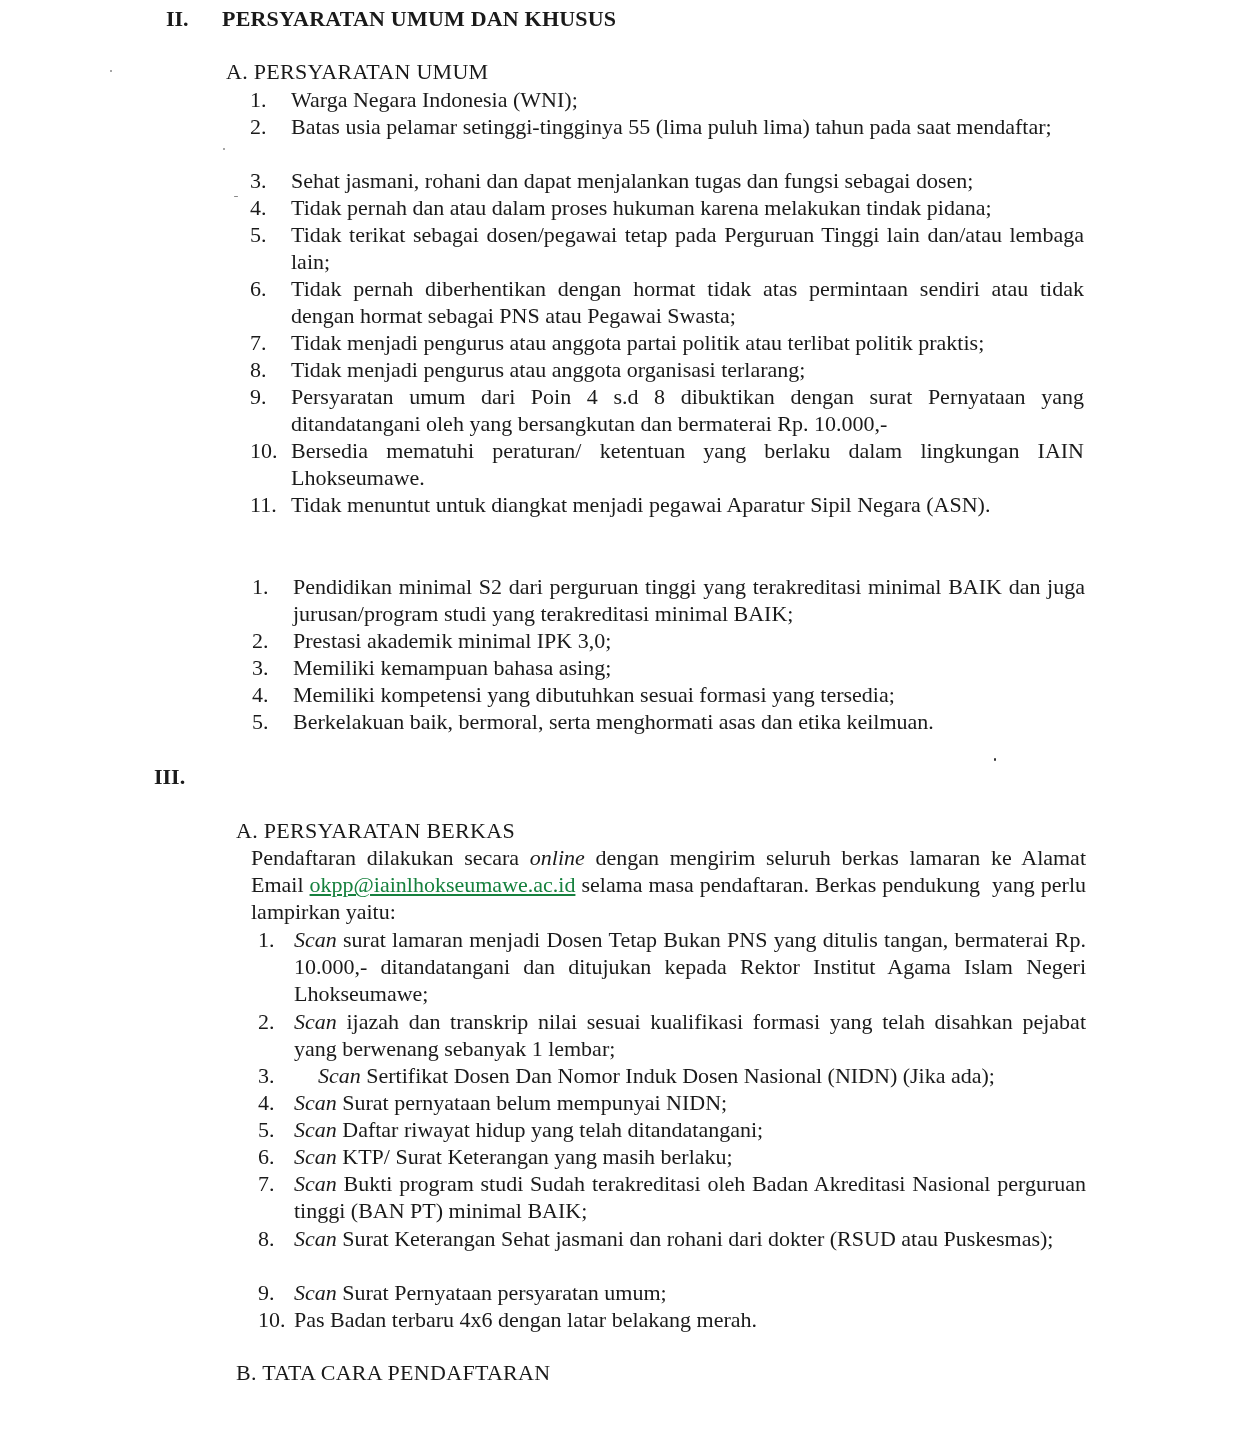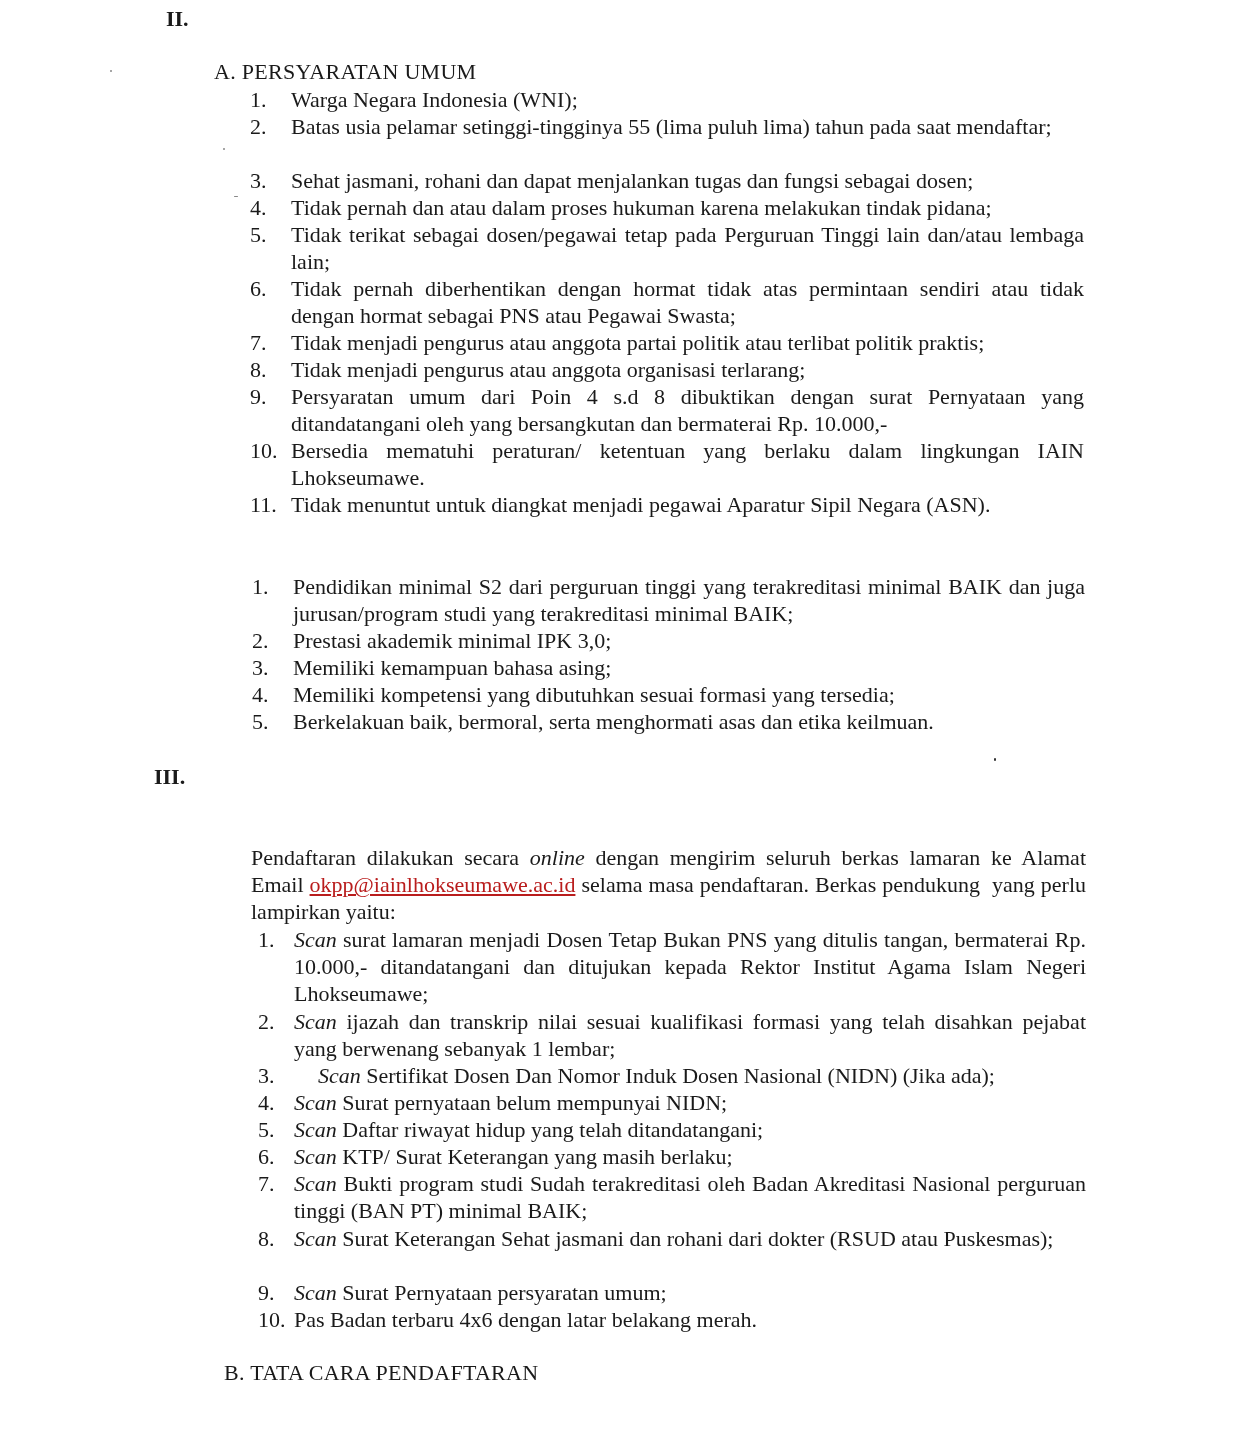--- a/index.html
+++ b/index.html
@@ -5,34 +5,35 @@
   html, body { margin: 0; padding: 0; background: #ffffff; }
   body {
     width: 1240px; height: 1451px; position: relative; overflow: hidden;
     font-family: "Liberation Serif", "DejaVu Serif", serif;
     color: #1a1a1a;
   }
   .page { position: absolute; left: 6px; top: 0; width: 1240px; height: 1152px; }
   .abs { position: absolute; white-space: nowrap; }
   .sec-num { font-weight: bold; font-size: 22px; }
   .sec-title { font-weight: bold; font-size: 22px; letter-spacing: 0.2px; }
-  .sub { font-size: 22px; letter-spacing: 0.3px; }
+  .sub { font-size: 22px; letter-spacing: 0.3px; margin-left: 12px; }
   .num { position: absolute; font-size: 22px; }
   .item-text { position: absolute; font-size: 22px; line-height: 27.2px; text-align: justify; }
   .para { position: absolute; font-size: 22px; line-height: 27.2px; text-align: justify; }
-  a.link { color: #b91c1c; text-decoration: underline; }
+  a.link { color: #15803d; text-decoration: underline; }
   em { font-style: italic; }
   .speck { position: absolute; background: #888; border-radius: 1px; }
 </style>
 </head>
 <body>
 
 <div class="page">
 
   <div class="abs sec-num" style="left:160px; top:6px;">II.</div>
+  <div class="abs sec-title" style="left:216px; top:6px;">PERSYARATAN UMUM DAN KHUSUS</div>
 
   <div class="abs sub" style="left:208px; top:59px;">A. PERSYARATAN UMUM</div>
 
   <div>
     <div>
       <span class="num" style="left:244px; top:87px;">1.</span>
       <div class="item-text" style="left:285px; top:86px; width:793px;">Warga Negara Indonesia (WNI);</div>
     </div>
     <div>
       <span class="num" style="left:244px; top:114px;">2.</span>
@@ -95,20 +96,21 @@
       <div class="item-text" style="left:287px; top:681px; width:792px;">Memiliki kompetensi yang dibutuhkan sesuai formasi yang tersedia;</div>
     </div>
     <div>
       <span class="num" style="left:246px; top:709px;">5.</span>
       <div class="item-text" style="left:287px; top:708px; width:792px;">Berkelakuan baik, bermoral, serta menghormati asas dan etika keilmuan.</div>
     </div>
   </div>
 
   <div class="abs sec-num" style="left:148px; top:764px;">III.</div>
 
+  <div class="abs sub" style="left:218px; top:818px;">A. PERSYARATAN BERKAS</div>
 
   <div class="para" style="left:245px; top:844px; width:835px;"><span>Pendaftaran dilakukan secara </span><em>online</em><span> dengan mengirim seluruh berkas lamaran ke Alamat Email </span><a class="link" href="#">okpp@iainlhokseumawe.ac.id</a><span style="white-space:pre-wrap;"> selama masa pendaftaran. Berkas pendukung  yang perlu lampirkan yaitu:</span></div>
 
   <div>
     <div>
       <span class="num" style="left:252px; top:927px;">1.</span>
       <div class="item-text" style="left:288px; top:926px; width:792px;"><em>Scan</em><span> surat lamaran menjadi Dosen Tetap Bukan PNS yang ditulis tangan, bermaterai Rp. 10.000,- ditandatangani dan ditujukan kepada Rektor Institut Agama Islam Negeri Lhokseumawe;</span></div>
     </div>
     <div>
       <span class="num" style="left:252px; top:1009px;">2.</span>

